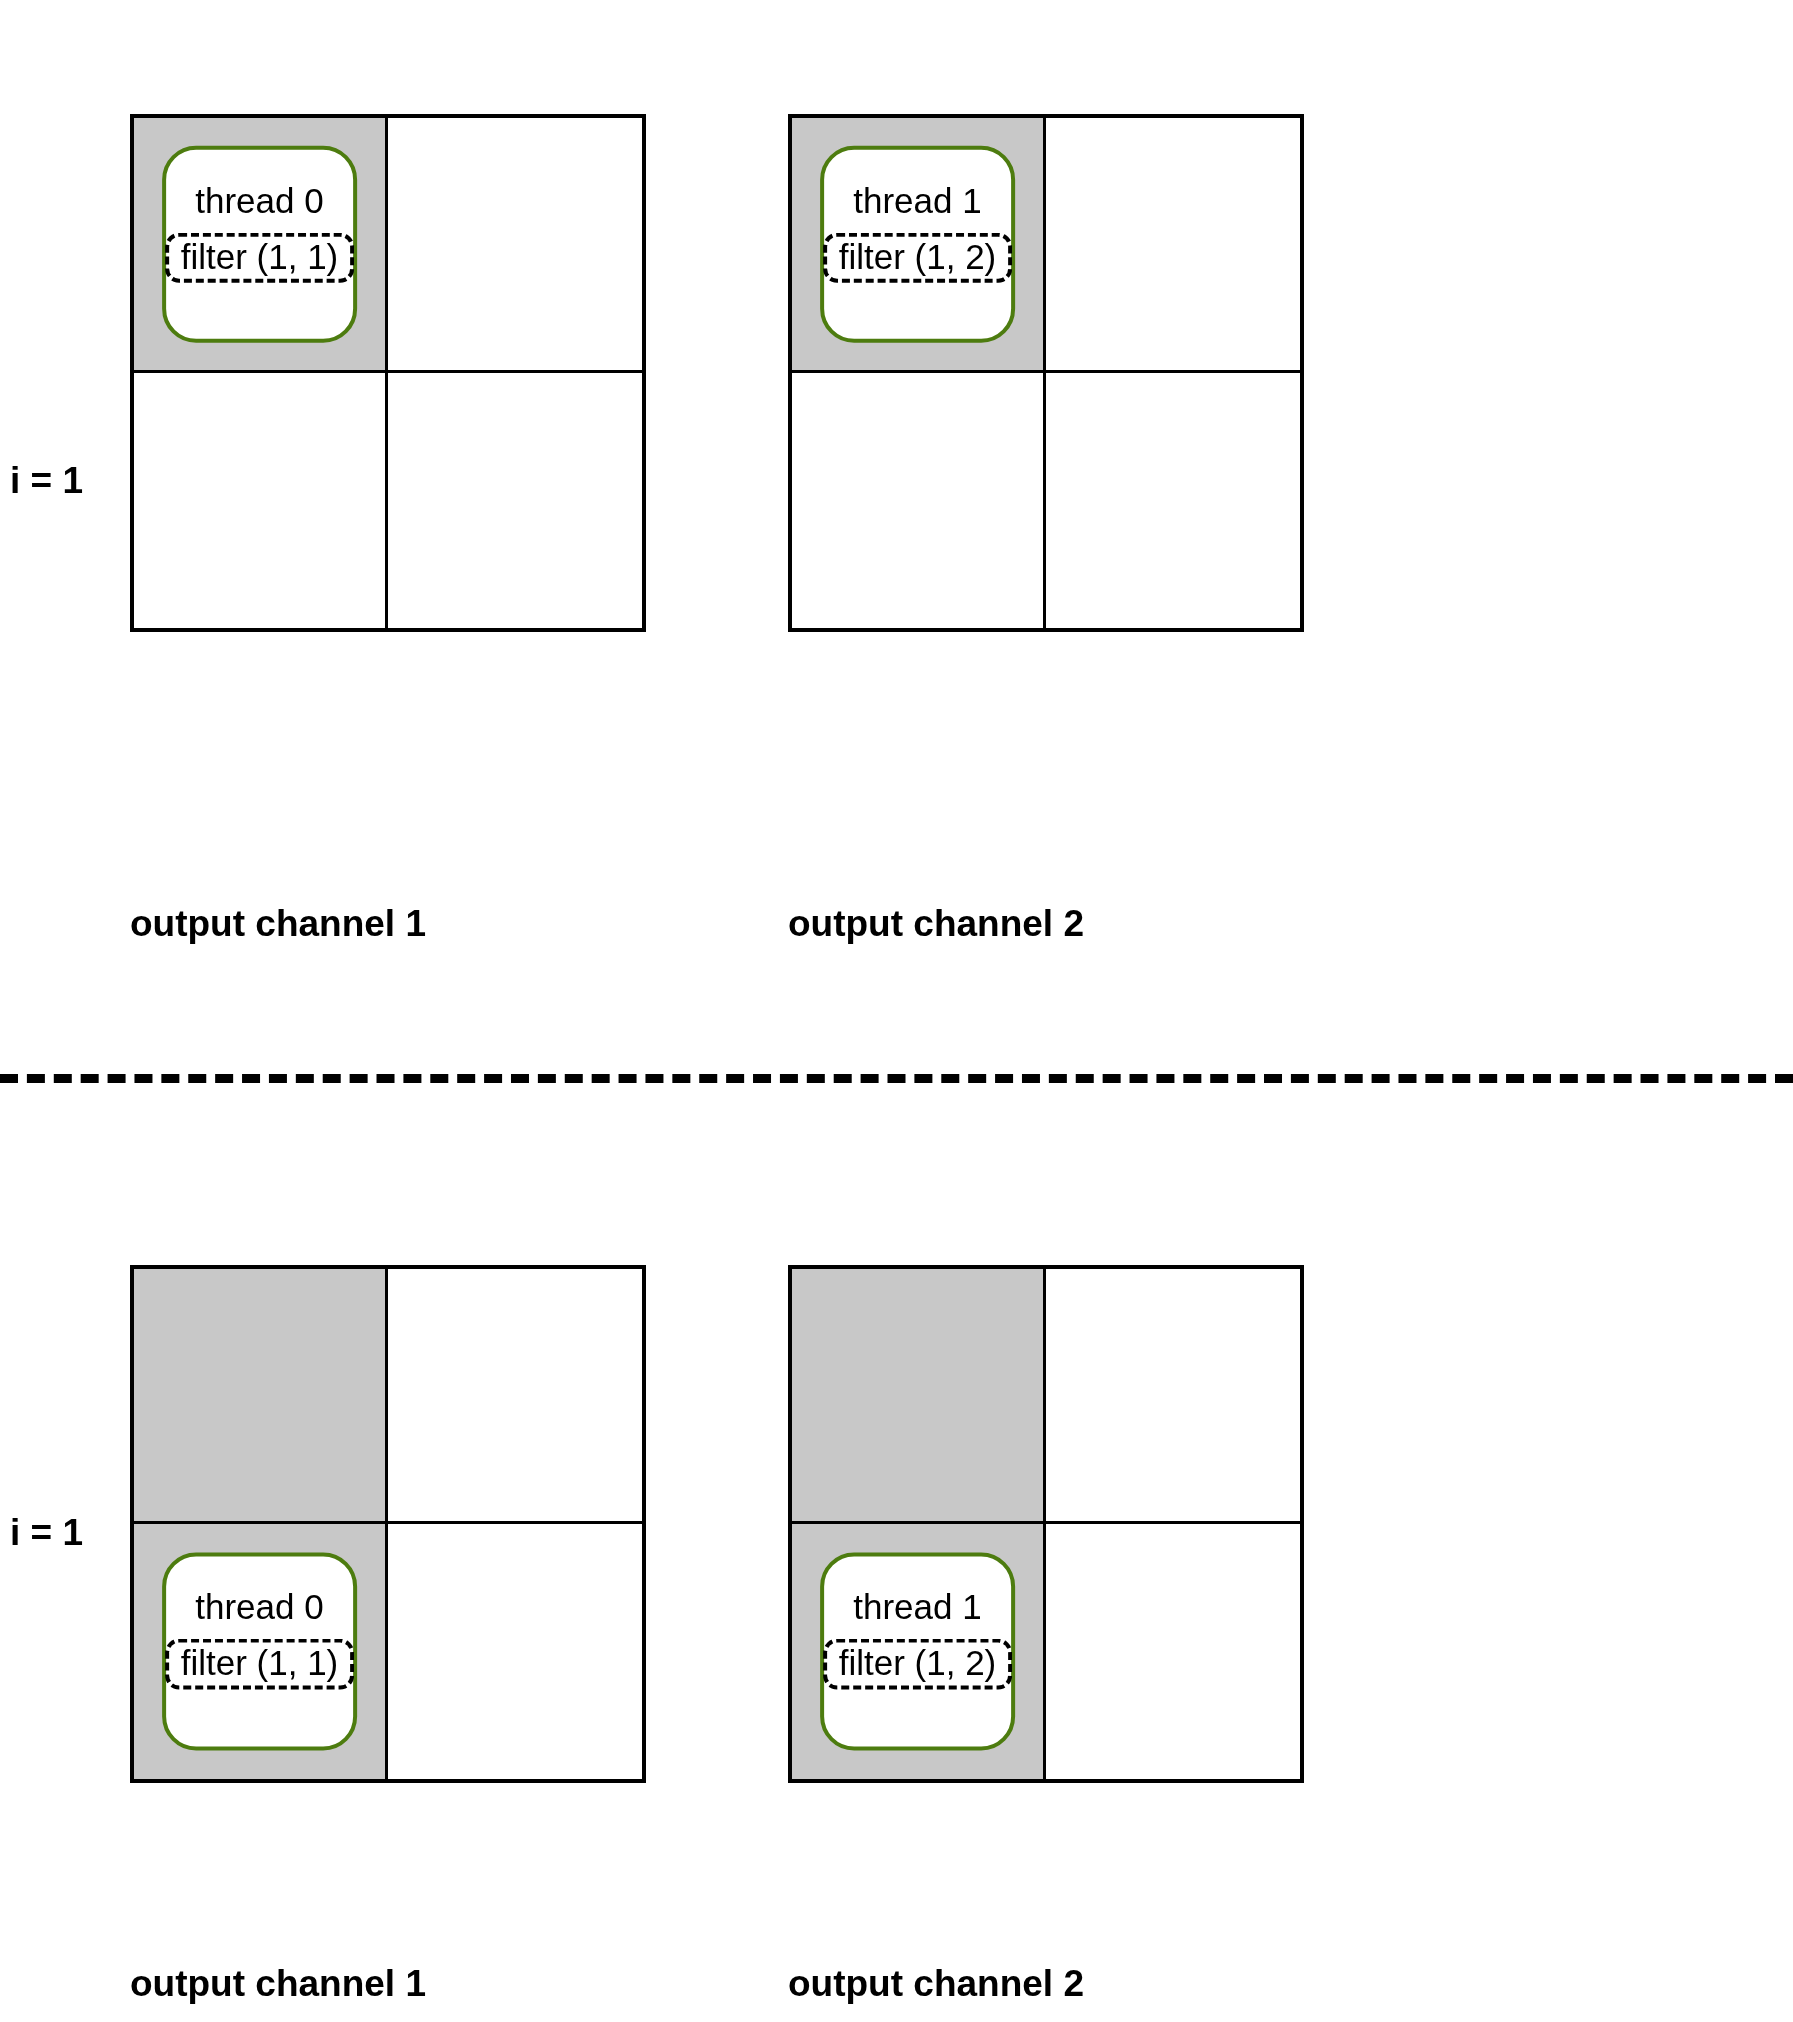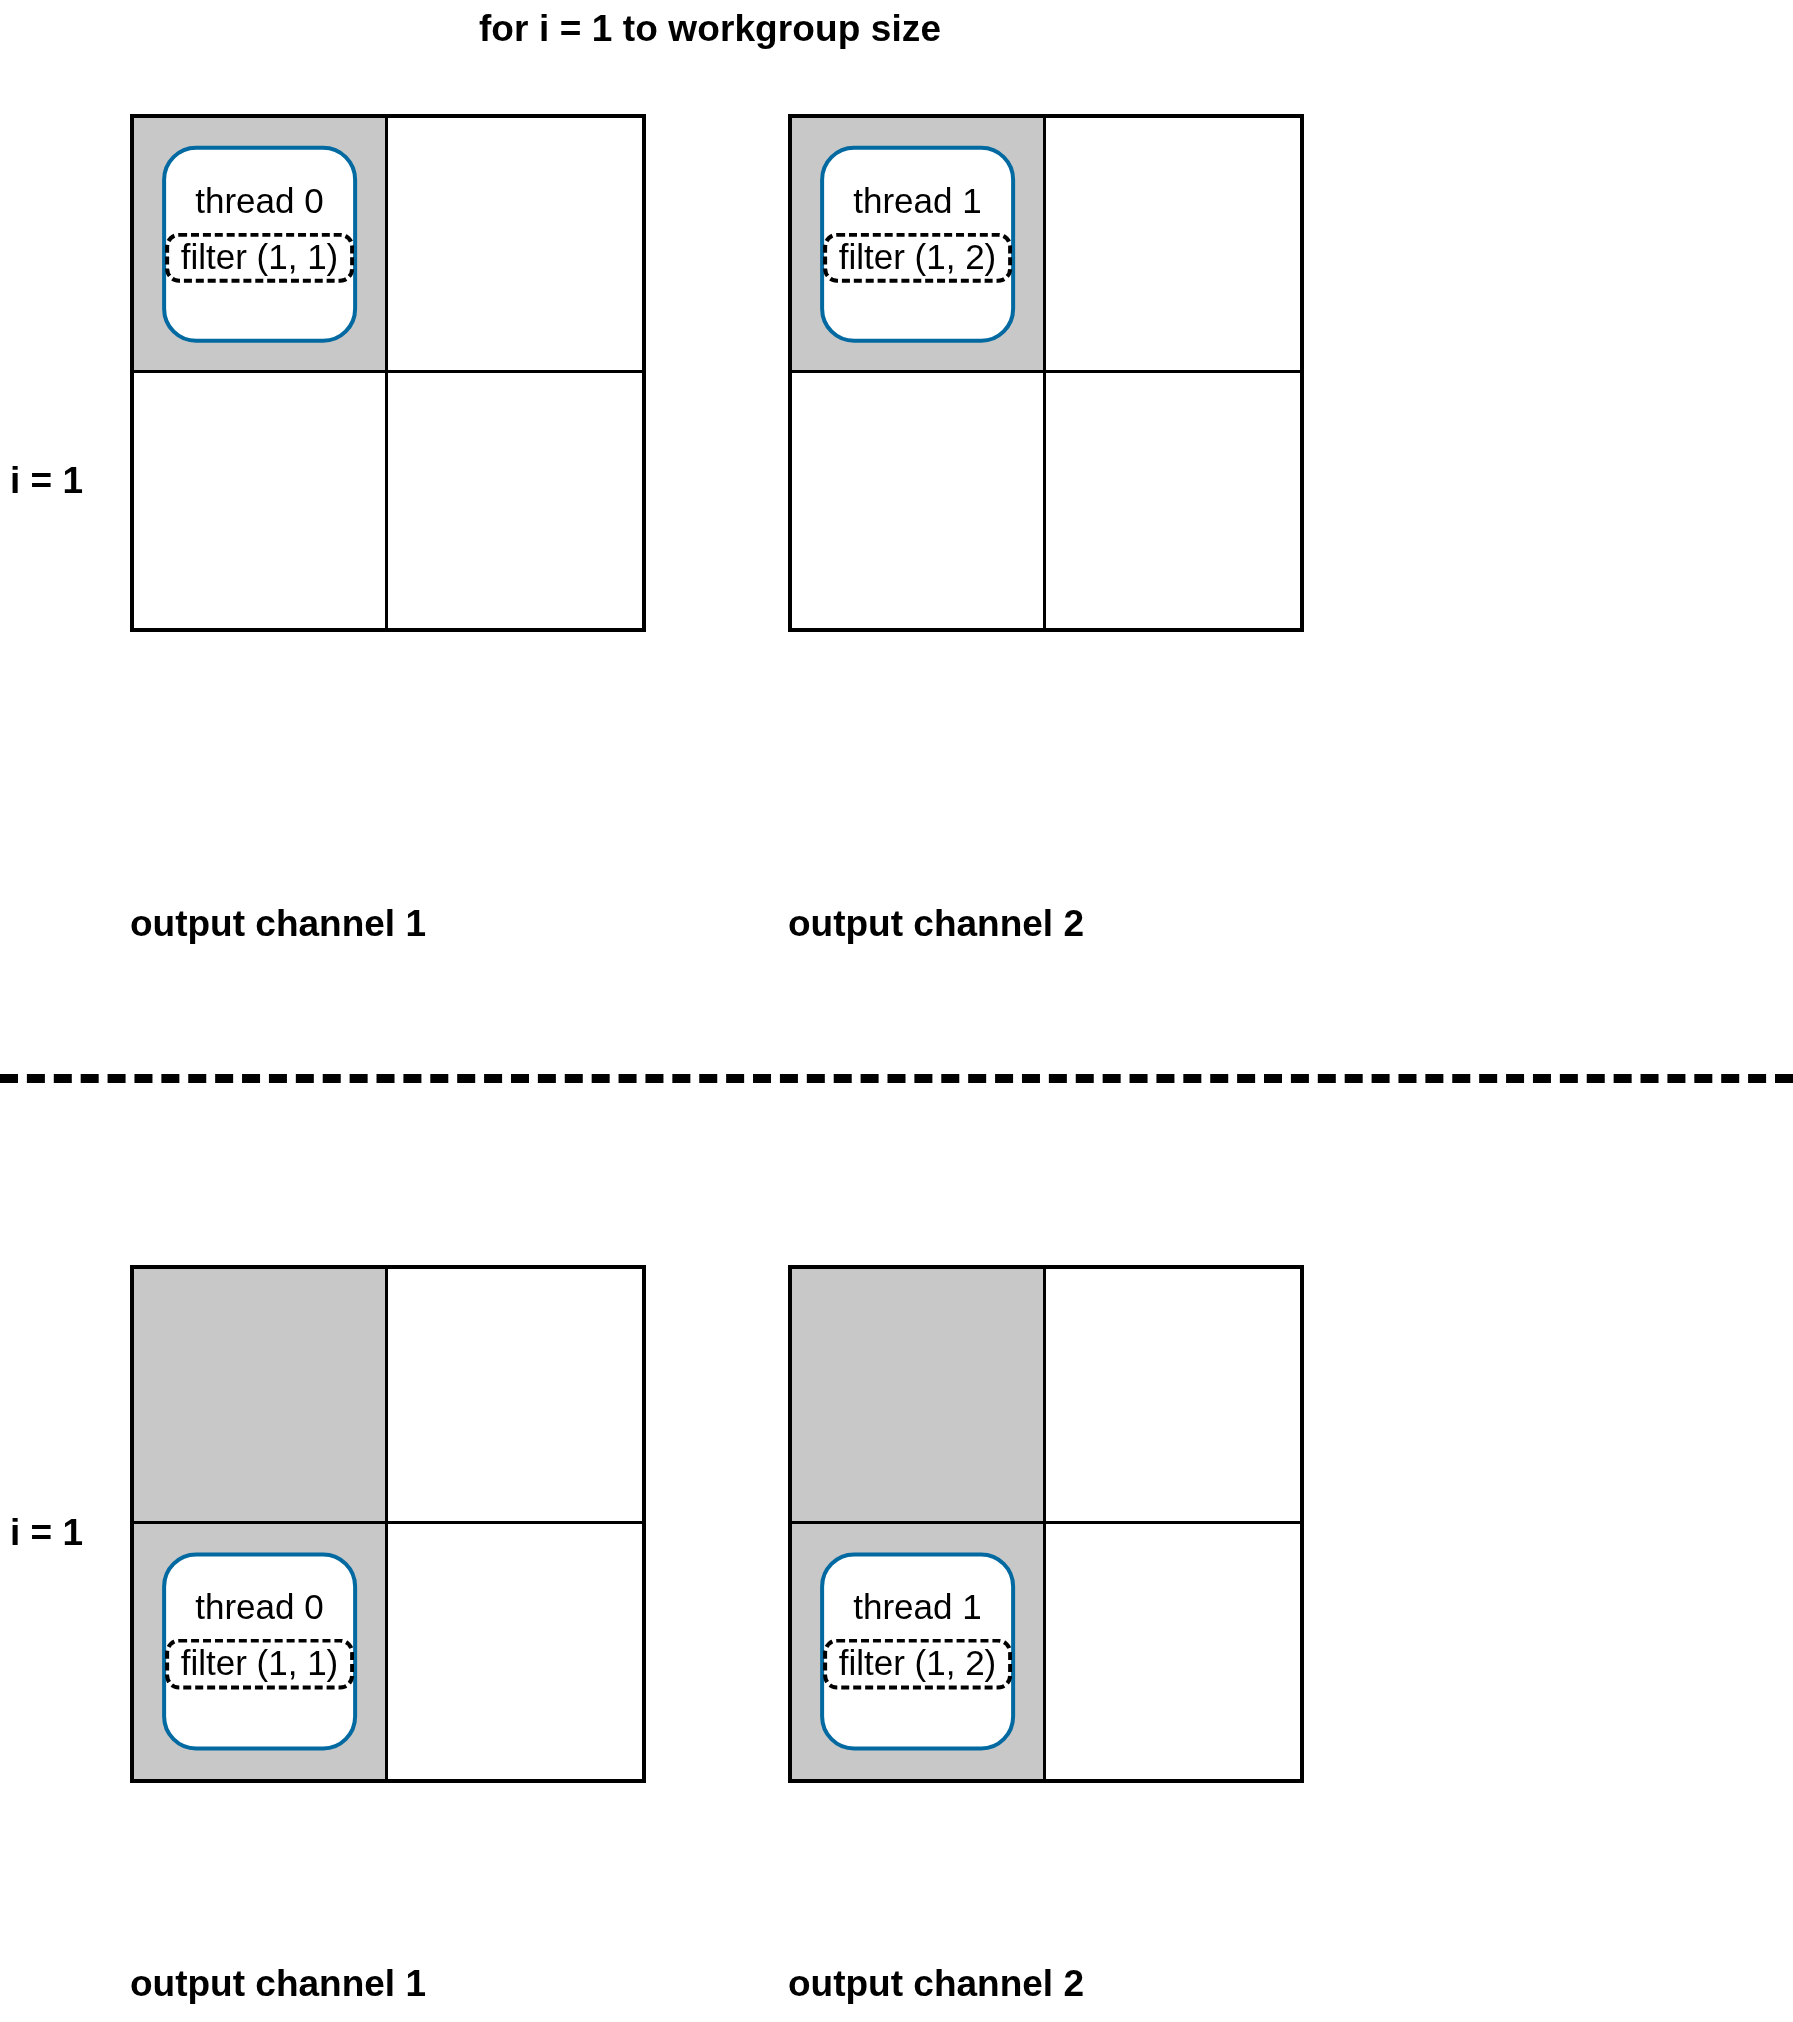--- a/index.html
+++ b/index.html
@@ -65,21 +65,21 @@
   
   .thread-box {
     position: absolute;
     left: 50%;
     top: 50%;
     transform: translate(-50%, -50%);
     width: 78%;
     height: 78%;
     box-sizing: border-box;
     background: #ffffff;
-    border: 4px solid #0369a1;
+    border: 4px solid #4d7c0f;
     border-radius: 34px;
     display: flex;
     flex-direction: column;
     align-items: center;
     justify-content: flex-start;
     padding-top: 13%;
   }
   .thread-label {
     font-size: 35px;
     font-weight: 400;
@@ -118,21 +118,20 @@
     position: absolute;
     height: 0;
     border-top: 9px dashed #000000;
   }
 </style>
 </head>
 <body>
 
 <div id="page">
 
-  <div class="loop-title">for i = 1 to workgroup size</div>
 
   <div class="iter-label" style="left:10px; top:460px;">i = 1</div>
 
   <div class="grid" style="left:130px; top:114px; width:516px; height:518px;">
     <div class="cell c00 shaded">
       <div class="thread-box">
         <div class="thread-label">thread 0</div>
         <div class="filter-box">
           <div class="filter-label">filter (1, 1)</div>
         </div>

